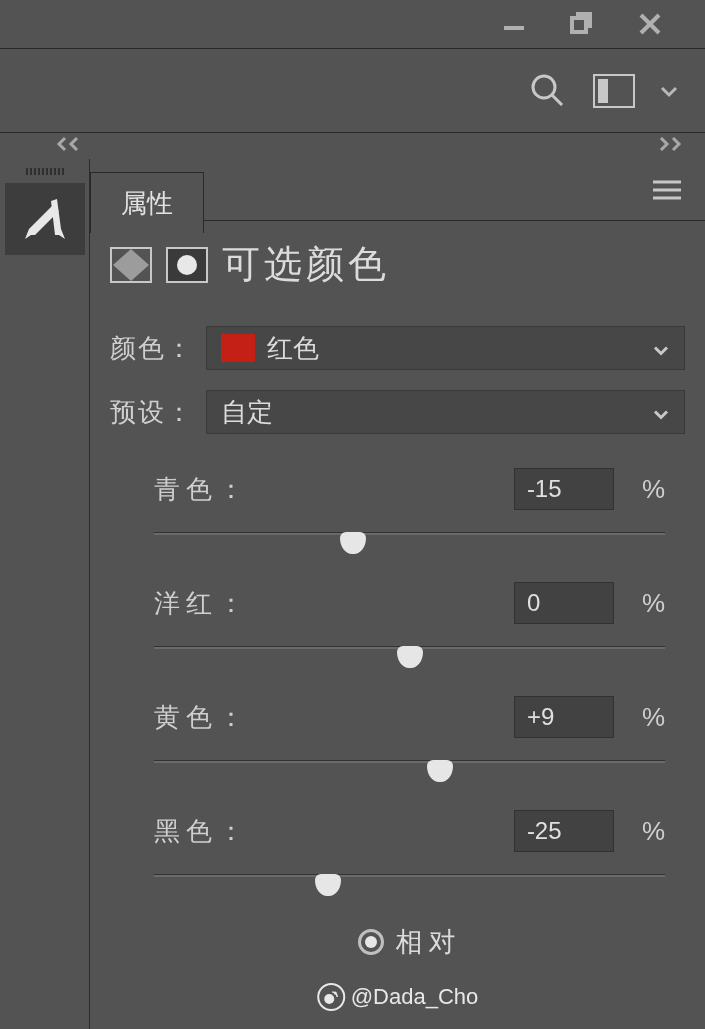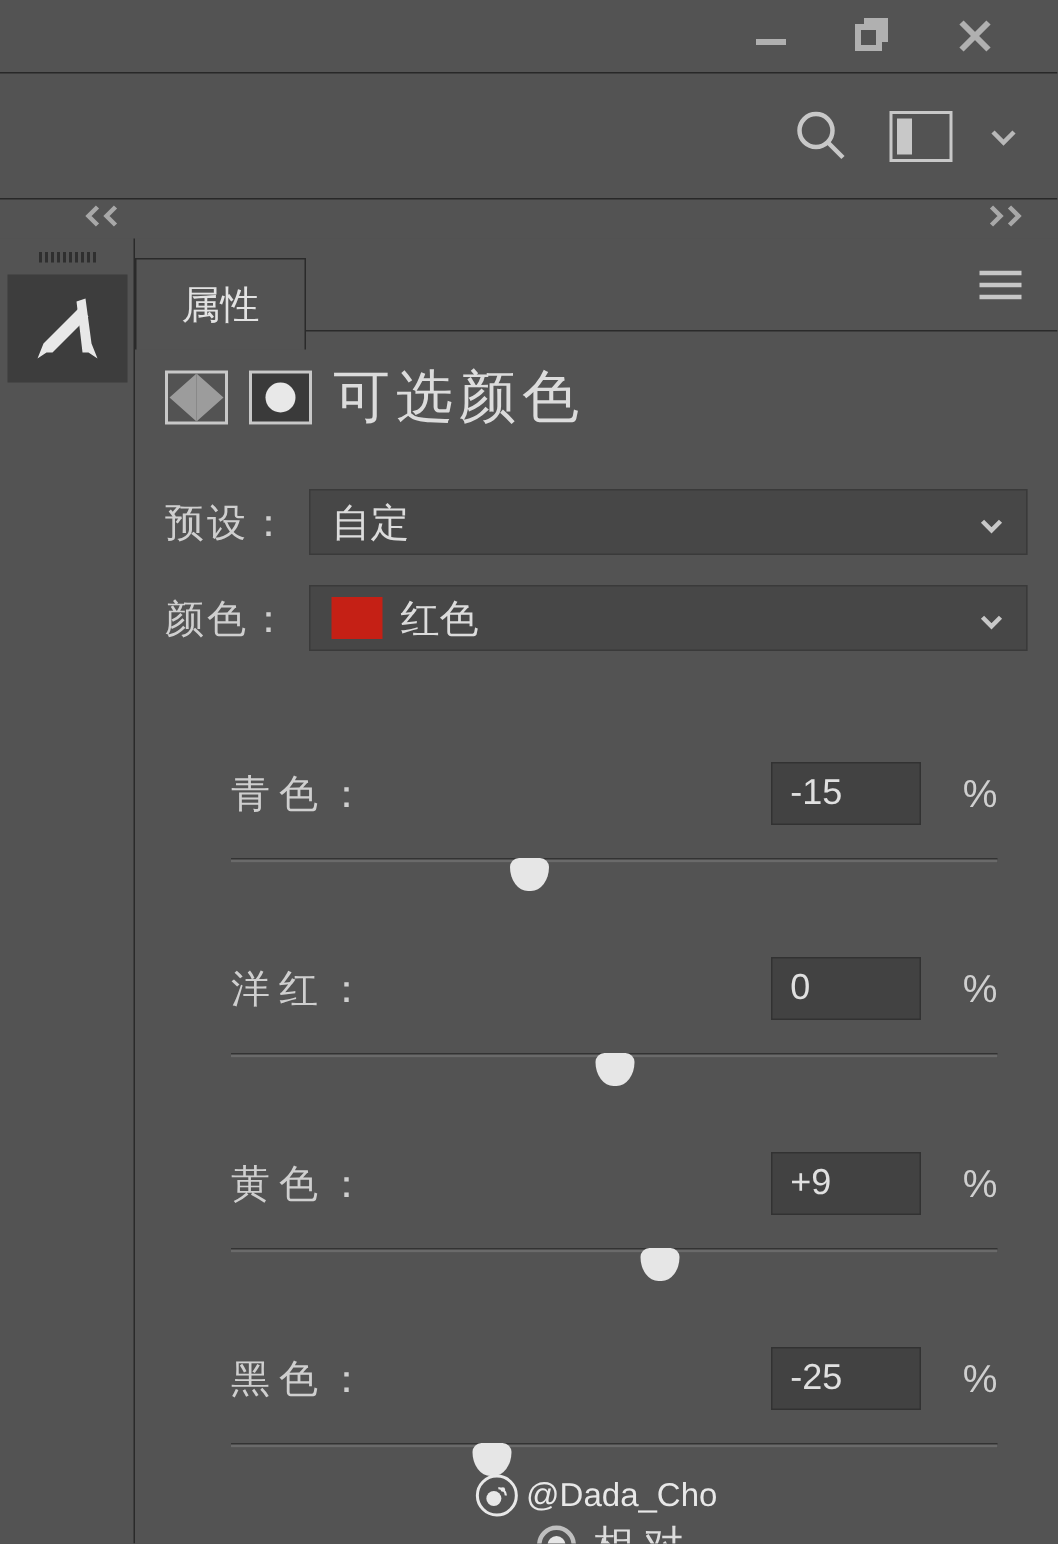--- a/index.html
+++ b/index.html
@@ -218,21 +218,20 @@
   
   .sliders {
     padding: 14px 20px 0 44px;
   }
   .slider-row { margin-bottom: 8px; }
   .slider-top {
     display:flex;
     align-items:center;
     justify-content:space-between;
     margin-bottom: 18px;
-    margin-top: 40px;
   }
   .slider-top .label {
     font-size:26px;
     color:#cfcfcf;
     letter-spacing:6px;
   }
   .slider-top .value-box {
     display:flex;
     align-items:center;
     gap:28px;
@@ -427,44 +426,44 @@
           <span class="tri-l"></span>
             <span class="tri-r"></span>
         </div>
         <div class="adj-icon2">
           <span class="dot"></span>
         </div>
         <span class="panel-title">可选颜色</span>
       </div>
 
       <div class="form-row">
-        <span class="form-label">预设：</span>
-        <div class="dropdown">
-          <span>自定</span>
-          <span class="caret">
-            <svg width="18" height="12" viewBox="0 0 18 12">
-                <polyline points="3 3 9 9 15 3"></polyline>
-              </svg>
-          </span>
-        </div>
-      </div>
-
-      <div class="form-row">
         <span class="form-label">颜色：</span>
         <div class="dropdown">
           <span class="swatch" style="background:#c52015"></span>
           <span>红色</span>
           <span class="caret">
             <svg width="18" height="12" viewBox="0 0 18 12">
                 <polyline points="3 3 9 9 15 3"></polyline>
               </svg>
           </span>
         </div>
       </div>
 
+      <div class="form-row">
+        <span class="form-label">预设：</span>
+        <div class="dropdown">
+          <span>自定</span>
+          <span class="caret">
+            <svg width="18" height="12" viewBox="0 0 18 12">
+                <polyline points="3 3 9 9 15 3"></polyline>
+              </svg>
+          </span>
+        </div>
+      </div>
+
       <div class="sliders">
         <div id="sliders-mount">
             <div class="slider-row">
               <div class="slider-top">
                 <span class="label">青色：</span>
                 <span class="value-box">
                   <span class="value-input">-15</span>
                   <span class="pct">%</span>
                 </span>
               </div>

